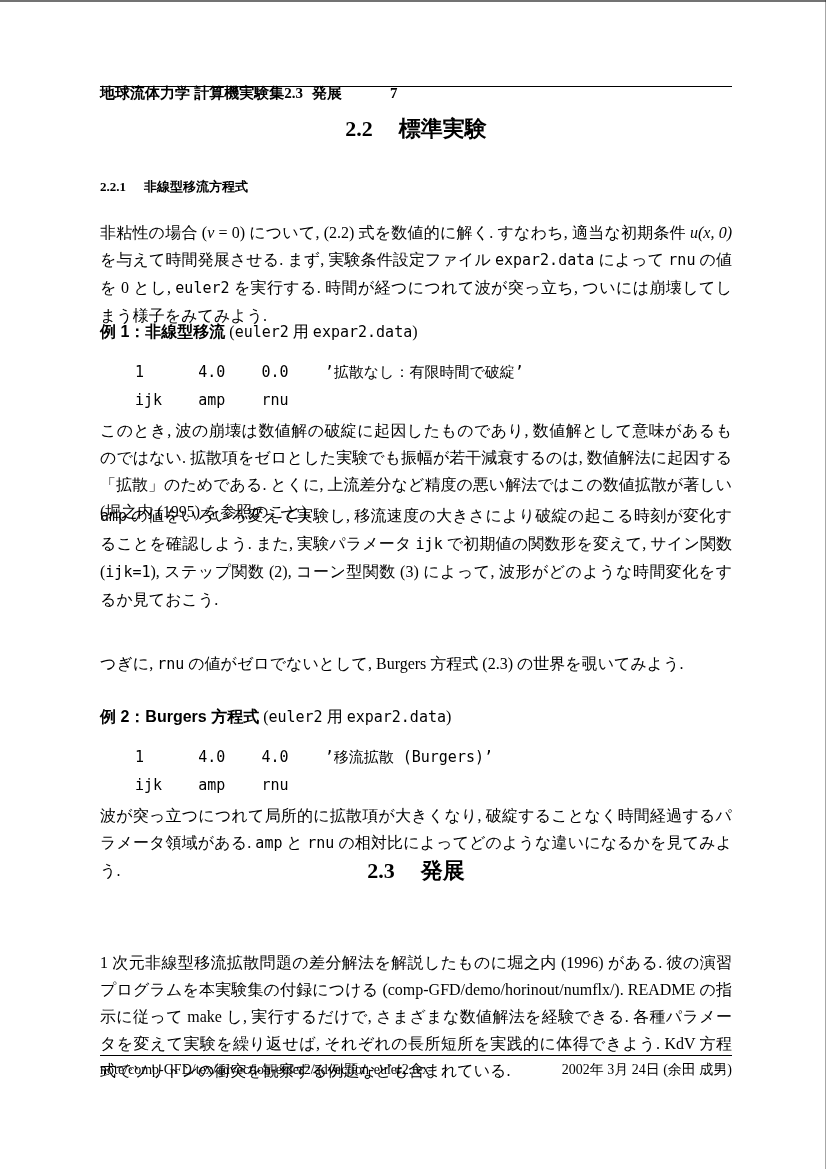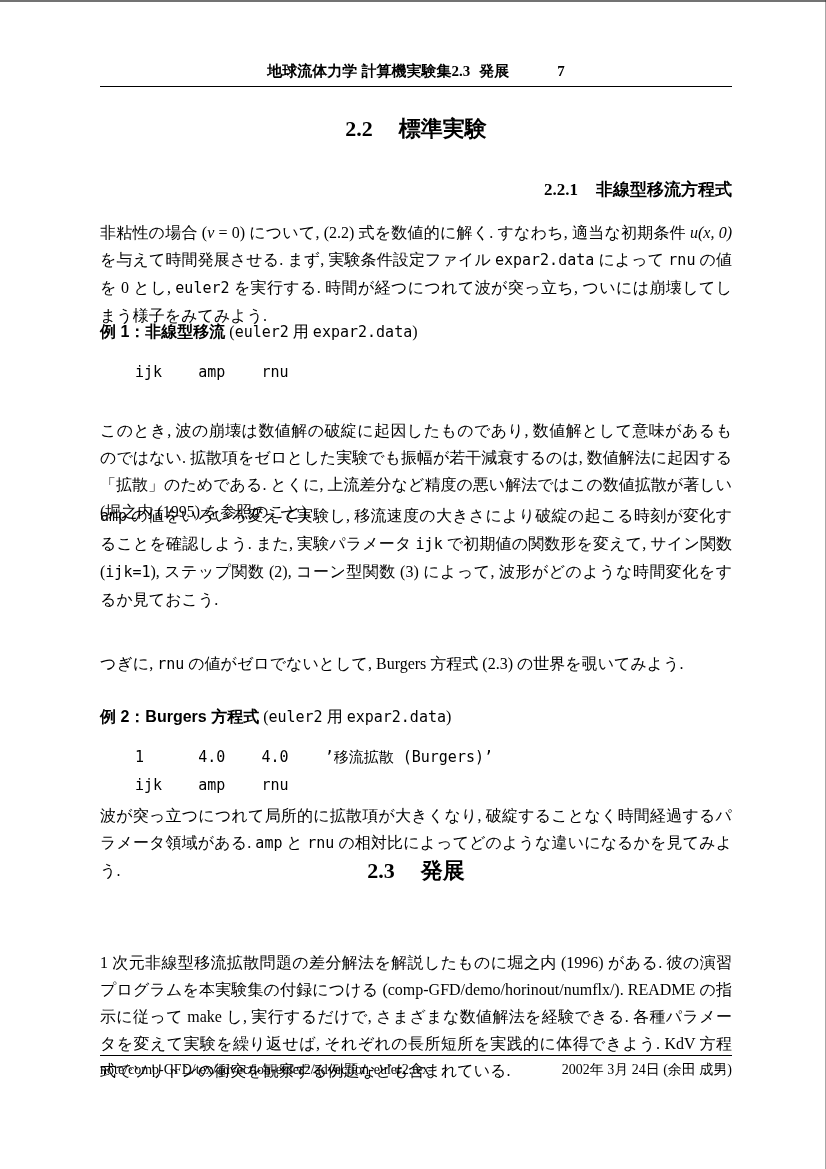--- a/index.html
+++ b/index.html
@@ -9,33 +9,33 @@
     height: 1169px;
     background: #ffffff;
     color: #000;
     font-family: "Liberation Serif", "DejaVu Serif", serif;
     overflow: hidden;
     box-shadow: inset 0 2px 0 rgba(0,0,0,0.55), inset -1px 0 0 rgba(0,0,0,0.35);
   }
   .abs { position: absolute; left: 100px; width: 632px; }
 
   
-  .runhead { display: flex; justify-content: center; align-items: baseline; font-size: 15px; }
+  .runhead { display: flex; justify-content: flex-start; align-items: baseline; font-size: 15px; margin-top: 22px; }
   .runhead-left { font-weight: bold; font-family: "Liberation Sans", "DejaVu Sans", sans-serif; }
   .runhead-right { display: flex; align-items: baseline; font-weight: bold; }
   .runhead-right .num { font-family: "Liberation Serif", serif; margin-right: 9px; }
   .runhead-right .sec { font-family: "Liberation Sans", "DejaVu Sans", sans-serif; }
   .runhead-right .pg  { font-family: "Liberation Serif", serif; margin-left: 48px; }
   .rule { position: absolute; left: 100px; width: 632px; border-top: 1.2px solid #000; }
 
   
   .h1 { font-size: 22px; font-weight: bold; text-align: center; }
   .h1 .hnum { font-family: "Liberation Serif", serif; }
   .h1 .htitle { font-family: "Liberation Sans", "DejaVu Sans", sans-serif; margin-left: 26px; }
-  .h2 { font-size: 17px; font-weight: bold; text-align: right; }
+  .h2 { font-size: 13px; font-weight: bold; }
   .h2 .hnum { font-family: "Liberation Serif", serif; }
   .h2 .htitle { font-family: "Liberation Sans", "DejaVu Sans", sans-serif; margin-left: 18px; }
 
   
   .body-text { font-size: 16px; line-height: 27px; text-align: justify; margin: 0; }
   .tt { font-family: "DejaVu Sans Mono", "Liberation Mono", monospace; font-size: 15px; }
   .it { font-style: italic; }
 
   
   .ex { font-size: 16px; line-height: 24px; }
@@ -74,20 +74,21 @@
 
   <p class="abs body-text" style="top:219px">
     <span>非粘性の場合 (</span><span class="it">ν</span><span> = 0) について, (2.2) 式を数値的に解く. すなわち, 適当な初期条件 </span><span class="it">u(x, 0)</span><span> を与えて時間発展させる. まず, 実験条件設定ファイル </span><span class="tt">expar2.data</span><span> によって </span><span class="tt">rnu</span><span> の値を 0 とし, </span><span class="tt">euler2</span><span> を実行する. 時間が経つにつれて波が突っ立ち, ついには崩壊してしまう様子をみてみよう.</span>
   </p>
 
   <div class="abs ex" style="top:320px">
     <span class="exlabel">例 1：非線型移流</span><span> (</span><span class="tt">euler2</span><span> 用 </span><span class="tt">expar2.data</span><span>)</span>
   </div>
 
   <div class="abs code" style="top:358px">
+    <div class="cl">1      4.0    0.0    ’拡散なし：有限時間で破綻’</div>
     <div class="cl">ijk    amp    rnu</div>
   </div>
 
   <p class="abs body-text" style="top:417px">
     <span>このとき, 波の崩壊は数値解の破綻に起因したものであり, 数値解として意味があるものではない. 拡散項をゼロとした実験でも振幅が若干減衰するのは, 数値解法に起因する「拡散」のためである. とくに, 上流差分など精度の悪い解法ではこの数値拡散が著しい (堀之内 (1995) を参照のこと).</span>
   </p>
 
   <p class="abs body-text" style="top:502px">
     <span class="tt">amp</span><span> の値をいろいろ変えて実験し, 移流速度の大きさにより破綻の起こる時刻が変化することを確認しよう. また, 実験パラメータ </span><span class="tt">ijk</span><span> で初期値の関数形を変えて, サイン関数 (</span><span class="tt">ijk=1</span><span>), ステップ関数 (2), コーン型関数 (3) によって, 波形がどのような時間変化をするか見ておこう.</span>
   </p>

